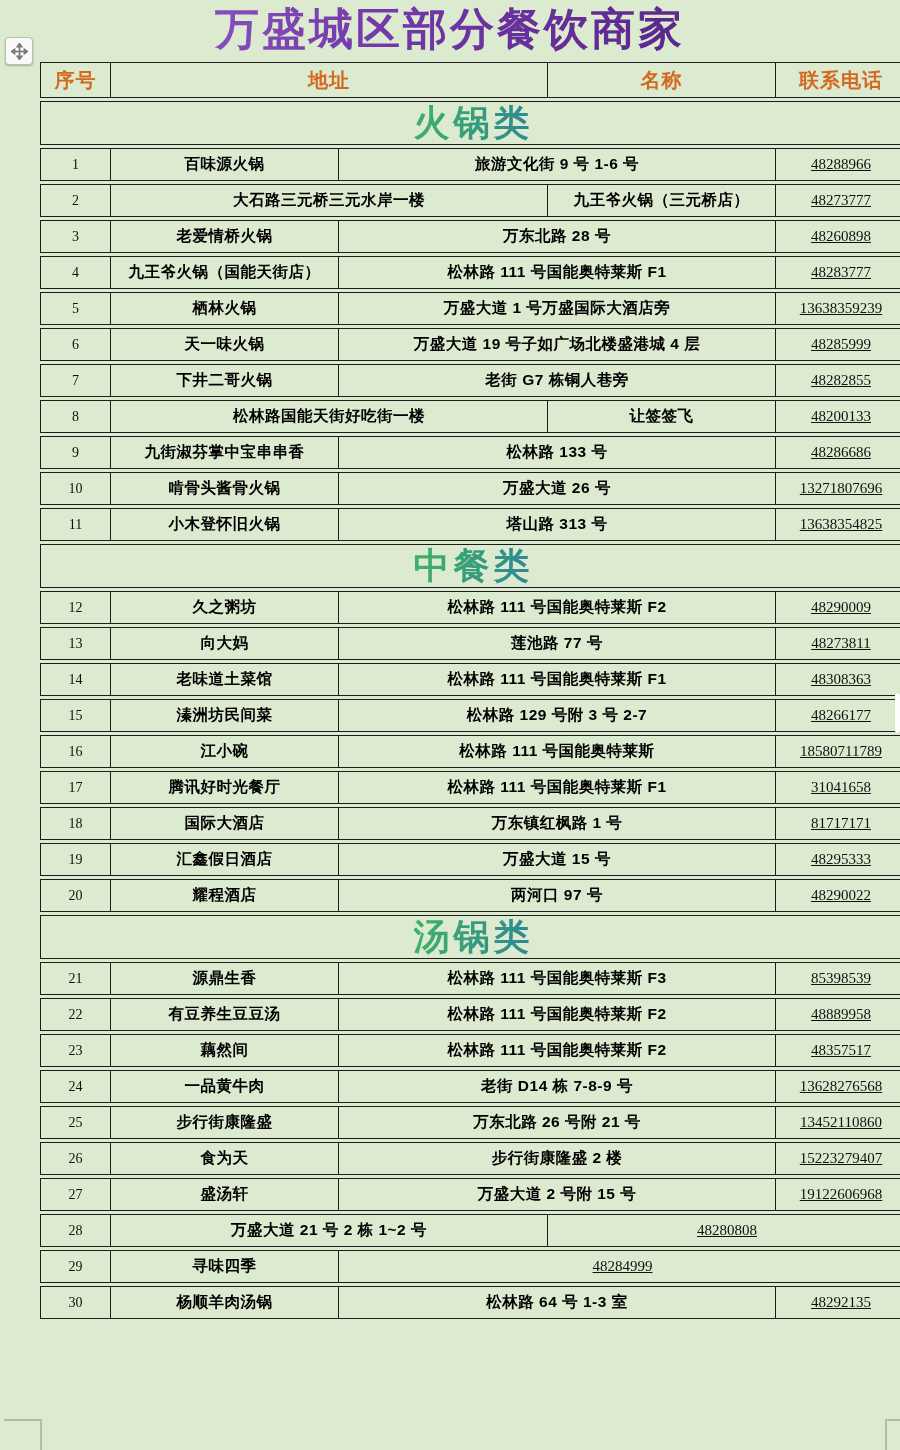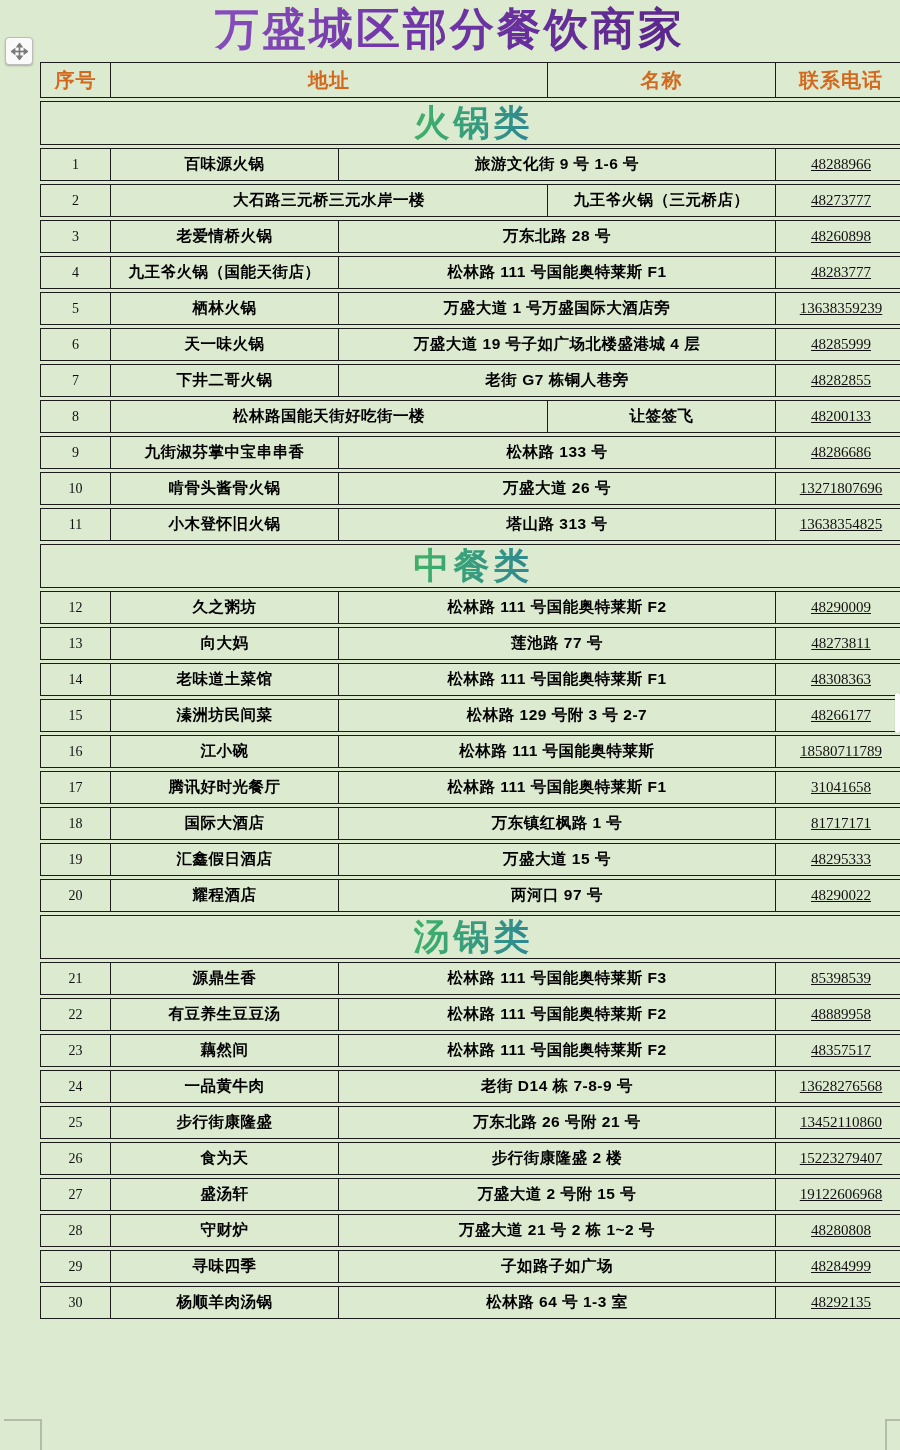--- a/index.html
+++ b/index.html
@@ -271,28 +271,26 @@
       <div class="cell col-phone cell-phone">15223279407</div>
     </div>
     <div class="row data-row">
       <div class="cell col-seq cell-seq">27</div>
       <div class="cell col-name cell-name">盛汤轩</div>
       <div class="cell col-addr cell-addr">万盛大道 2 号附 15 号</div>
       <div class="cell col-phone cell-phone">19122606968</div>
     </div>
     <div class="row data-row">
       <div class="cell col-seq cell-seq">28</div>
-      <div class="cell col-name cell-name">守财炉</div>
       <div class="cell col-addr cell-addr">万盛大道 21 号 2 栋 1~2 号</div>
       <div class="cell col-phone cell-phone">48280808</div>
     </div>
     <div class="row data-row">
       <div class="cell col-seq cell-seq">29</div>
       <div class="cell col-name cell-name">寻味四季</div>
-      <div class="cell col-addr cell-addr">子如路子如广场</div>
       <div class="cell col-phone cell-phone">48284999</div>
     </div>
     <div class="row data-row">
       <div class="cell col-seq cell-seq">30</div>
       <div class="cell col-name cell-name">杨顺羊肉汤锅</div>
       <div class="cell col-addr cell-addr">松林路 64 号 1-3 室</div>
       <div class="cell col-phone cell-phone">48292135</div>
     </div>
   </div>
 

